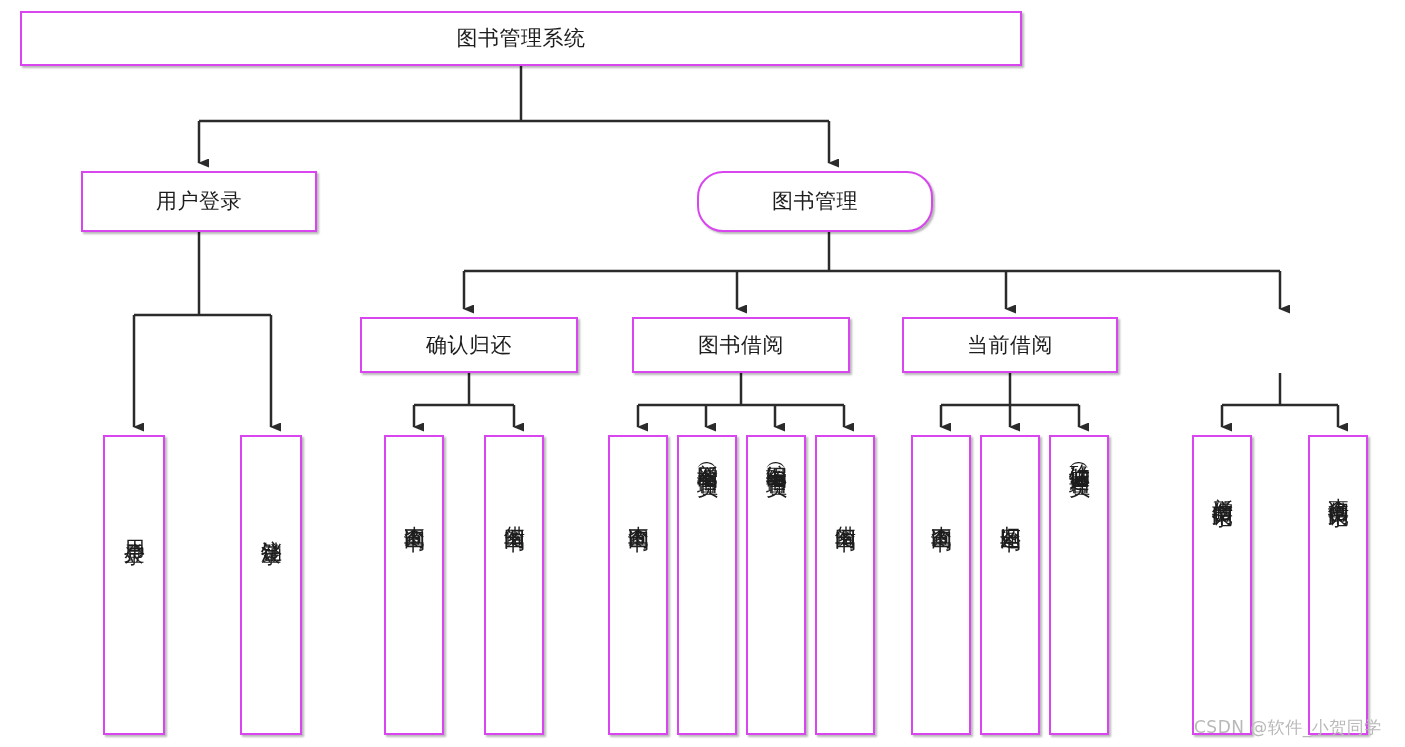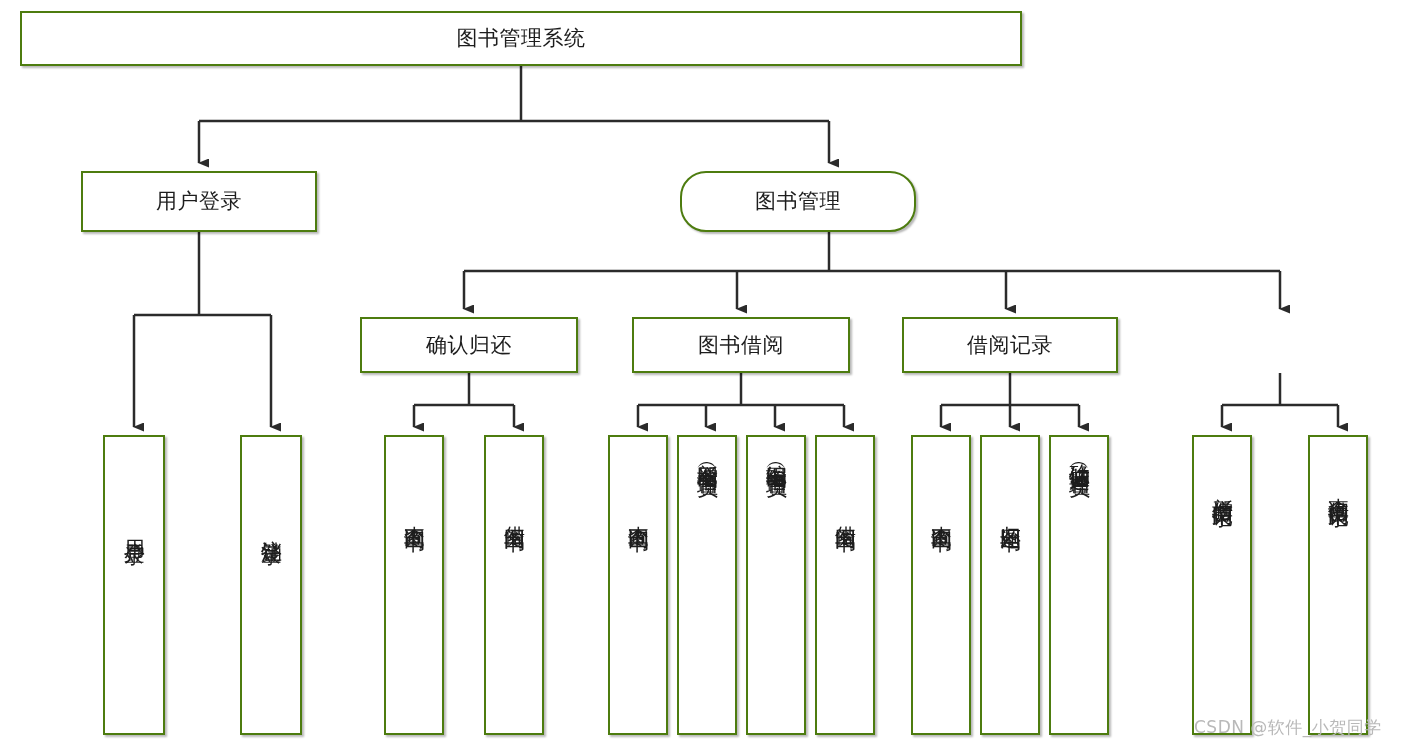--- a/index.html
+++ b/index.html
@@ -25,21 +25,21 @@
     left: 0;
     top: 0;
     width: 1405px;
     height: 747px;
     display: block;
   }
   .node-box {
     position: absolute;
     box-sizing: border-box;
     background: #ffffff;
-    border: 2px solid #4d7c0f;
+    border: 2px solid #d946ef;
     box-shadow: 2px 2px 2px rgba(0,0,0,0.28);
     display: flex;
     align-items: center;
     justify-content: center;
     overflow: hidden;
   }
   .node-label {
     color: #1d1d1d;
     font-size: 21px;
     line-height: 1.18;
@@ -125,32 +125,32 @@
     </g>
   </svg>
 
   <div class="node-box" style="left:20px; top:11px; width:1002px; height:55px;">
     <span class="node-label">图书管理系统</span>
   </div>
 
   <div class="node-box" style="left:81px; top:171px; width:236px; height:61px;">
     <span class="node-label">用户登录</span>
   </div>
-  <div class="node-box" style="left:680px; top:171px; width:236px; height:61px;border-radius:26px;">
+  <div class="node-box" style="left:697px; top:171px; width:236px; height:61px;border-radius:26px;">
     <span class="node-label">图书管理</span>
   </div>
 
   <div class="node-box" style="left:360px; top:317px; width:218px; height:56px;">
     <span class="node-label">确认归还</span>
   </div>
   <div class="node-box" style="left:632px; top:317px; width:218px; height:56px;">
     <span class="node-label">图书借阅</span>
   </div>
   <div class="node-box" style="left:902px; top:317px; width:216px; height:56px;">
-    <span class="node-label">借阅记录</span>
+    <span class="node-label">当前借阅</span>
   </div>
 
   <div class="node-box vertical" style="left:103px; top:435px; width:62px; height:300px; padding-top:86px;">
     <span class="node-label">用户登录</span>
   </div>
   <div class="node-box vertical" style="left:240px; top:435px; width:62px; height:300px; padding-top:86px;">
     <span class="node-label">注销登录</span>
   </div>
 
   <div class="node-box vertical" style="left:384px; top:435px; width:60px; height:300px; padding-top:72px;">

